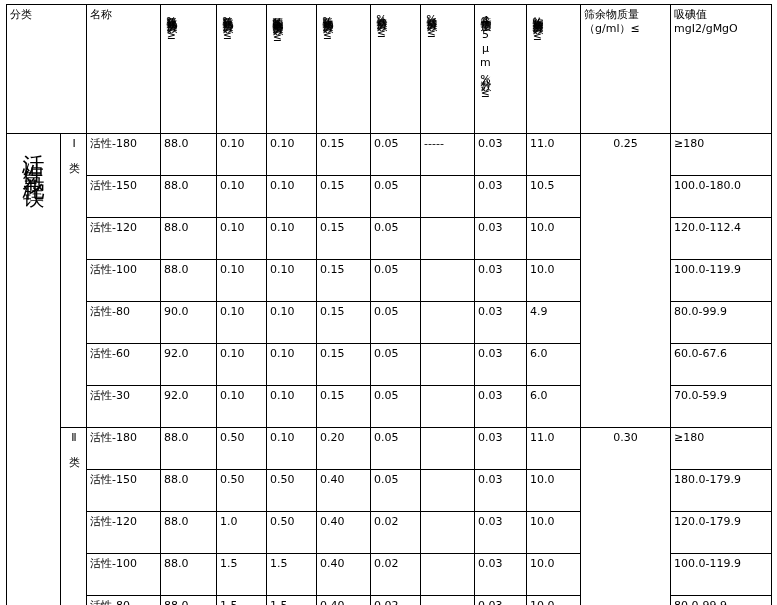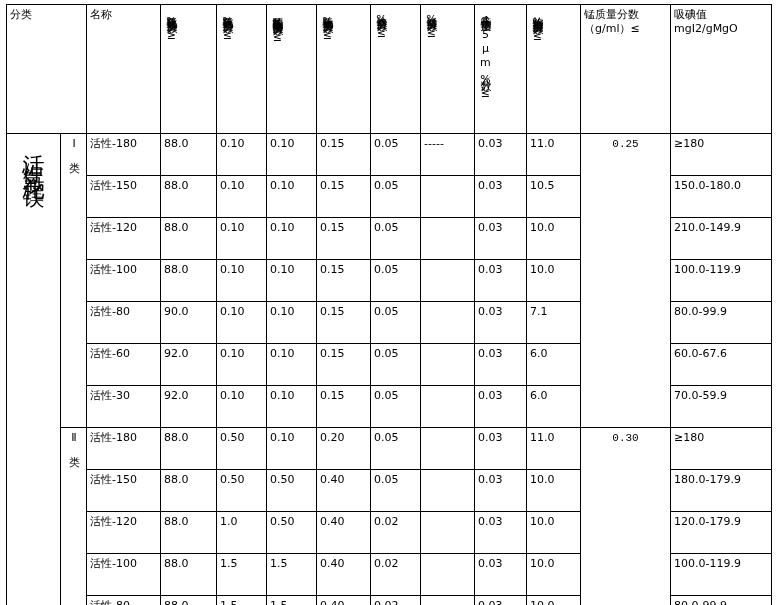--- a/index.html
+++ b/index.html
@@ -87,21 +87,20 @@
   }
   td.body {
     height: 35px;
     vertical-align: middle;
     font-size: 11px;
   }
   td.density {
     text-align: center;
     vertical-align: middle;
     font-size: 12px;
-    font-family: Liberation Mono, monospace;
   }
   
   col.c-cat     { width: 54px; }
   col.c-class   { width: 26px; }
   col.c-name    { width: 74px; }
   col.c-mgo     { width: 56px; }
   col.c-cao     { width: 50px; }
   col.c-hcl     { width: 50px; }
   col.c-cl      { width: 54px; }
   col.c-fe      { width: 50px; }
@@ -157,21 +156,21 @@
         <td>
           <span class="vtxt">锰质量分数%≤</span>
         </td>
         <td>
           <span class="vtxt">筛余物质量（45μm）分数%≤</span>
         </td>
         <td>
           <span class="vtxt">灼烧失重质量分数%≤</span>
         </td>
         <td>
-          <span class="htxt">锰质量分数（g/ml）≤</span>
+          <span class="htxt">筛余物质量（g/ml）≤</span>
         </td>
         <td>
           <span class="htxt">吸碘值mgI2/gMgO</span>
         </td>
       </tr>
 
       <tr>
         <td class="bigcat" rowspan="13">
           <span class="stack">活性氧化镁</span>
         </td>
@@ -194,34 +193,34 @@
       <tr>
         <td class="body">活性-150</td>
         <td class="body">88.0</td>
         <td class="body">0.10</td>
         <td class="body">0.10</td>
         <td class="body">0.15</td>
         <td class="body">0.05</td>
         <td class="body"></td>
         <td class="body">0.03</td>
         <td class="body">10.5</td>
-        <td class="body">150.0-180.0</td>
+        <td class="body">100.0-180.0</td>
       </tr>
 
       <tr>
         <td class="body">活性-120</td>
         <td class="body">88.0</td>
         <td class="body">0.10</td>
         <td class="body">0.10</td>
         <td class="body">0.15</td>
         <td class="body">0.05</td>
         <td class="body"></td>
         <td class="body">0.03</td>
         <td class="body">10.0</td>
-        <td class="body">210.0-149.9</td>
+        <td class="body">120.0-112.4</td>
       </tr>
 
       <tr>
         <td class="body">活性-100</td>
         <td class="body">88.0</td>
         <td class="body">0.10</td>
         <td class="body">0.10</td>
         <td class="body">0.15</td>
         <td class="body">0.05</td>
         <td class="body"></td>
@@ -232,21 +231,21 @@
 
       <tr>
         <td class="body">活性-80</td>
         <td class="body">90.0</td>
         <td class="body">0.10</td>
         <td class="body">0.10</td>
         <td class="body">0.15</td>
         <td class="body">0.05</td>
         <td class="body"></td>
         <td class="body">0.03</td>
-        <td class="body">7.1</td>
+        <td class="body">4.9</td>
         <td class="body">80.0-99.9</td>
       </tr>
 
       <tr>
         <td class="body">活性-60</td>
         <td class="body">92.0</td>
         <td class="body">0.10</td>
         <td class="body">0.10</td>
         <td class="body">0.15</td>
         <td class="body">0.05</td>

